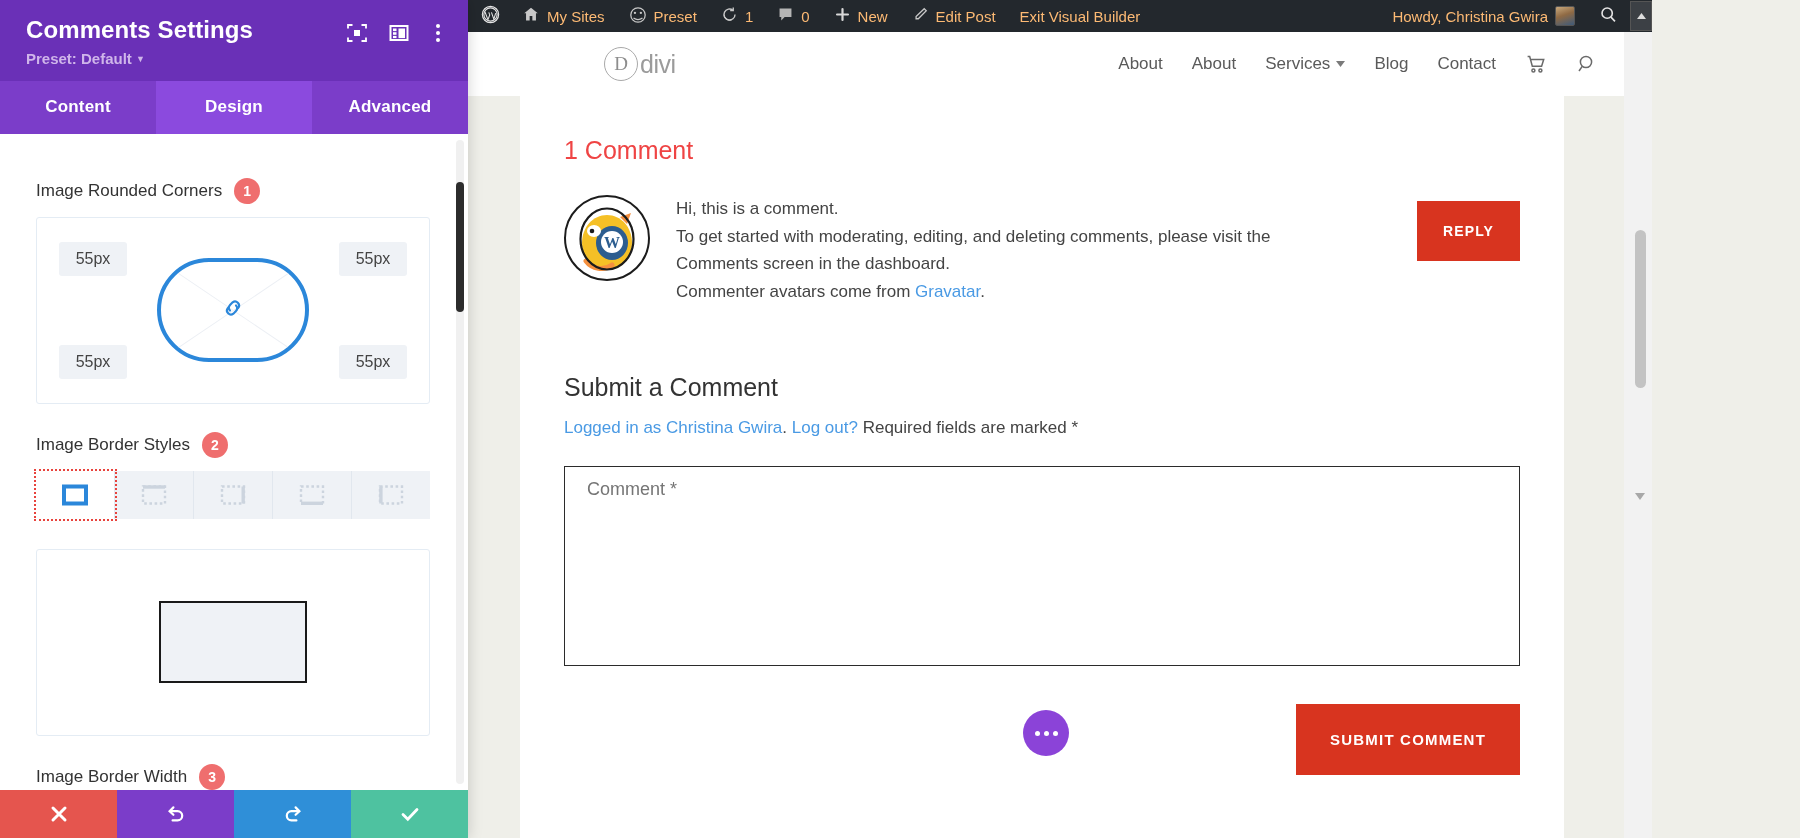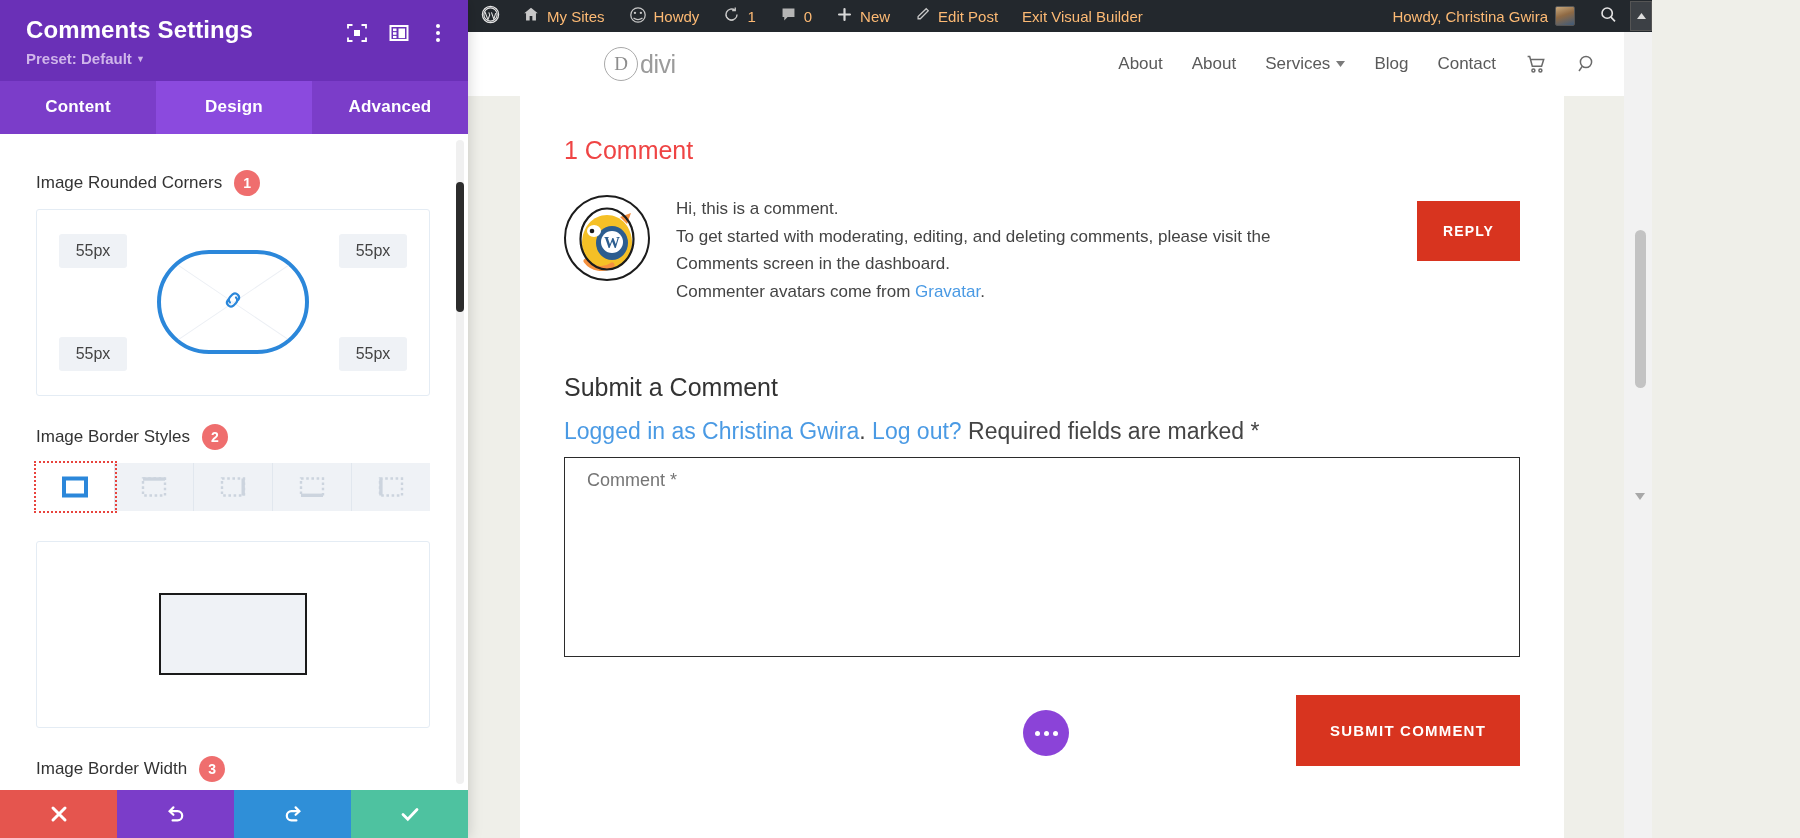--- a/index.html
+++ b/index.html
@@ -42,21 +42,21 @@
   .panel-tabs { display: flex; background: #7b3dc9; }
   .panel-tab {
     flex: 1; text-align: center; color: #fff;
     font-size: 17px; font-weight: bold; padding: 16px 0 17px;
     cursor: pointer; letter-spacing: .2px;
   }
   .panel-tab.active { background: #8b4ade; }
 
   .panel-body {
     flex: 1; overflow: hidden; position: relative;
-    padding: 8px 0 0 0; background: #fff;
+    padding: 16px 0 0 0; background: #fff;
   }
   .panel-scroll { padding: 28px 38px 10px 36px; }
   .ptrack {
     position: absolute; right: 4px; top: 6px; width: 8px; bottom: 6px;
     background: #f0f0f0; border-radius: 4px;
   }
   .pthumb {
     position: absolute; right: 4px; top: 48px; width: 8px; height: 130px;
     background: #2c2c2c; border-radius: 4px; cursor: pointer;
   }
@@ -211,21 +211,21 @@
   .cmeta a { color: #4a9ae4; text-decoration: none; cursor: pointer; }
   .cline { font-size: 17px; color: #444; line-height: 1.62; }
   .cline a { color: #4a9ae4; text-decoration: none; cursor: pointer; }
   .reply-btn {
     position: absolute; right: 0; top: 6px;
     background: #d8341f; color: #fff; font-size: 14px; font-weight: bold;
     letter-spacing: 1.1px; padding: 22px 26px; cursor: pointer;
     border: none;
   }
   .submit-title { font-size: 25px; color: #333; margin: 68px 0 16px; }
-  .login-line { font-size: 23px; color: #444; margin-bottom: 12px; }
+  .login-line { font-size: 17px; color: #444; margin-bottom: 28px; }
   .login-line a { color: #4a9ae4; text-decoration: none; cursor: pointer; }
   .comment-area {
     width: 100%; height: 200px; border: 1px solid #2b2b2b;
     background: #fff; padding: 12px 22px; font-size: 18px; color: #555;
     font-family: "Liberation Sans", sans-serif; resize: none; outline: none;
     display: block;
   }
   .submit-row { display: flex; justify-content: flex-end; margin-top: 38px; }
   .submit-btn {
     background: #d8341f; color: #fff; font-size: 15px; font-weight: bold;
@@ -423,21 +423,21 @@
     </div>
     <div class="ab-item">
       <span>
         <svg width="18" height="18" viewBox="0 0 20 20" fill="none" stroke="#c8c8c8" stroke-width="1.4">
             <circle cx="10" cy="10" r="8"></circle>
             <circle cx="6.6" cy="7.6" r="1.3" fill="#c8c8c8" stroke="none"></circle>
             <circle cx="13.2" cy="7.6" r="1.3" fill="#c8c8c8" stroke="none"></circle>
             <path d="M5 13.4q5 3.4 10 0"></path>
           </svg>
       </span>
-      <span>Howdy</span>
+      <span>Preset</span>
     </div>
     <div class="ab-item">
       <span>
         <svg width="17" height="17" viewBox="0 0 20 20" fill="none" stroke="#c8c8c8" stroke-width="1.6">
             <path d="M16.5 10a6.5 6.5 0 1 1-2.4-5"></path>
             <path d="M14.4 1.8v3.6h-3.6"></path>
             <path d="M3.5 10a6.5 6.5 0 0 0 9 6"></path>
           </svg>
       </span>
       <span>1</span>

